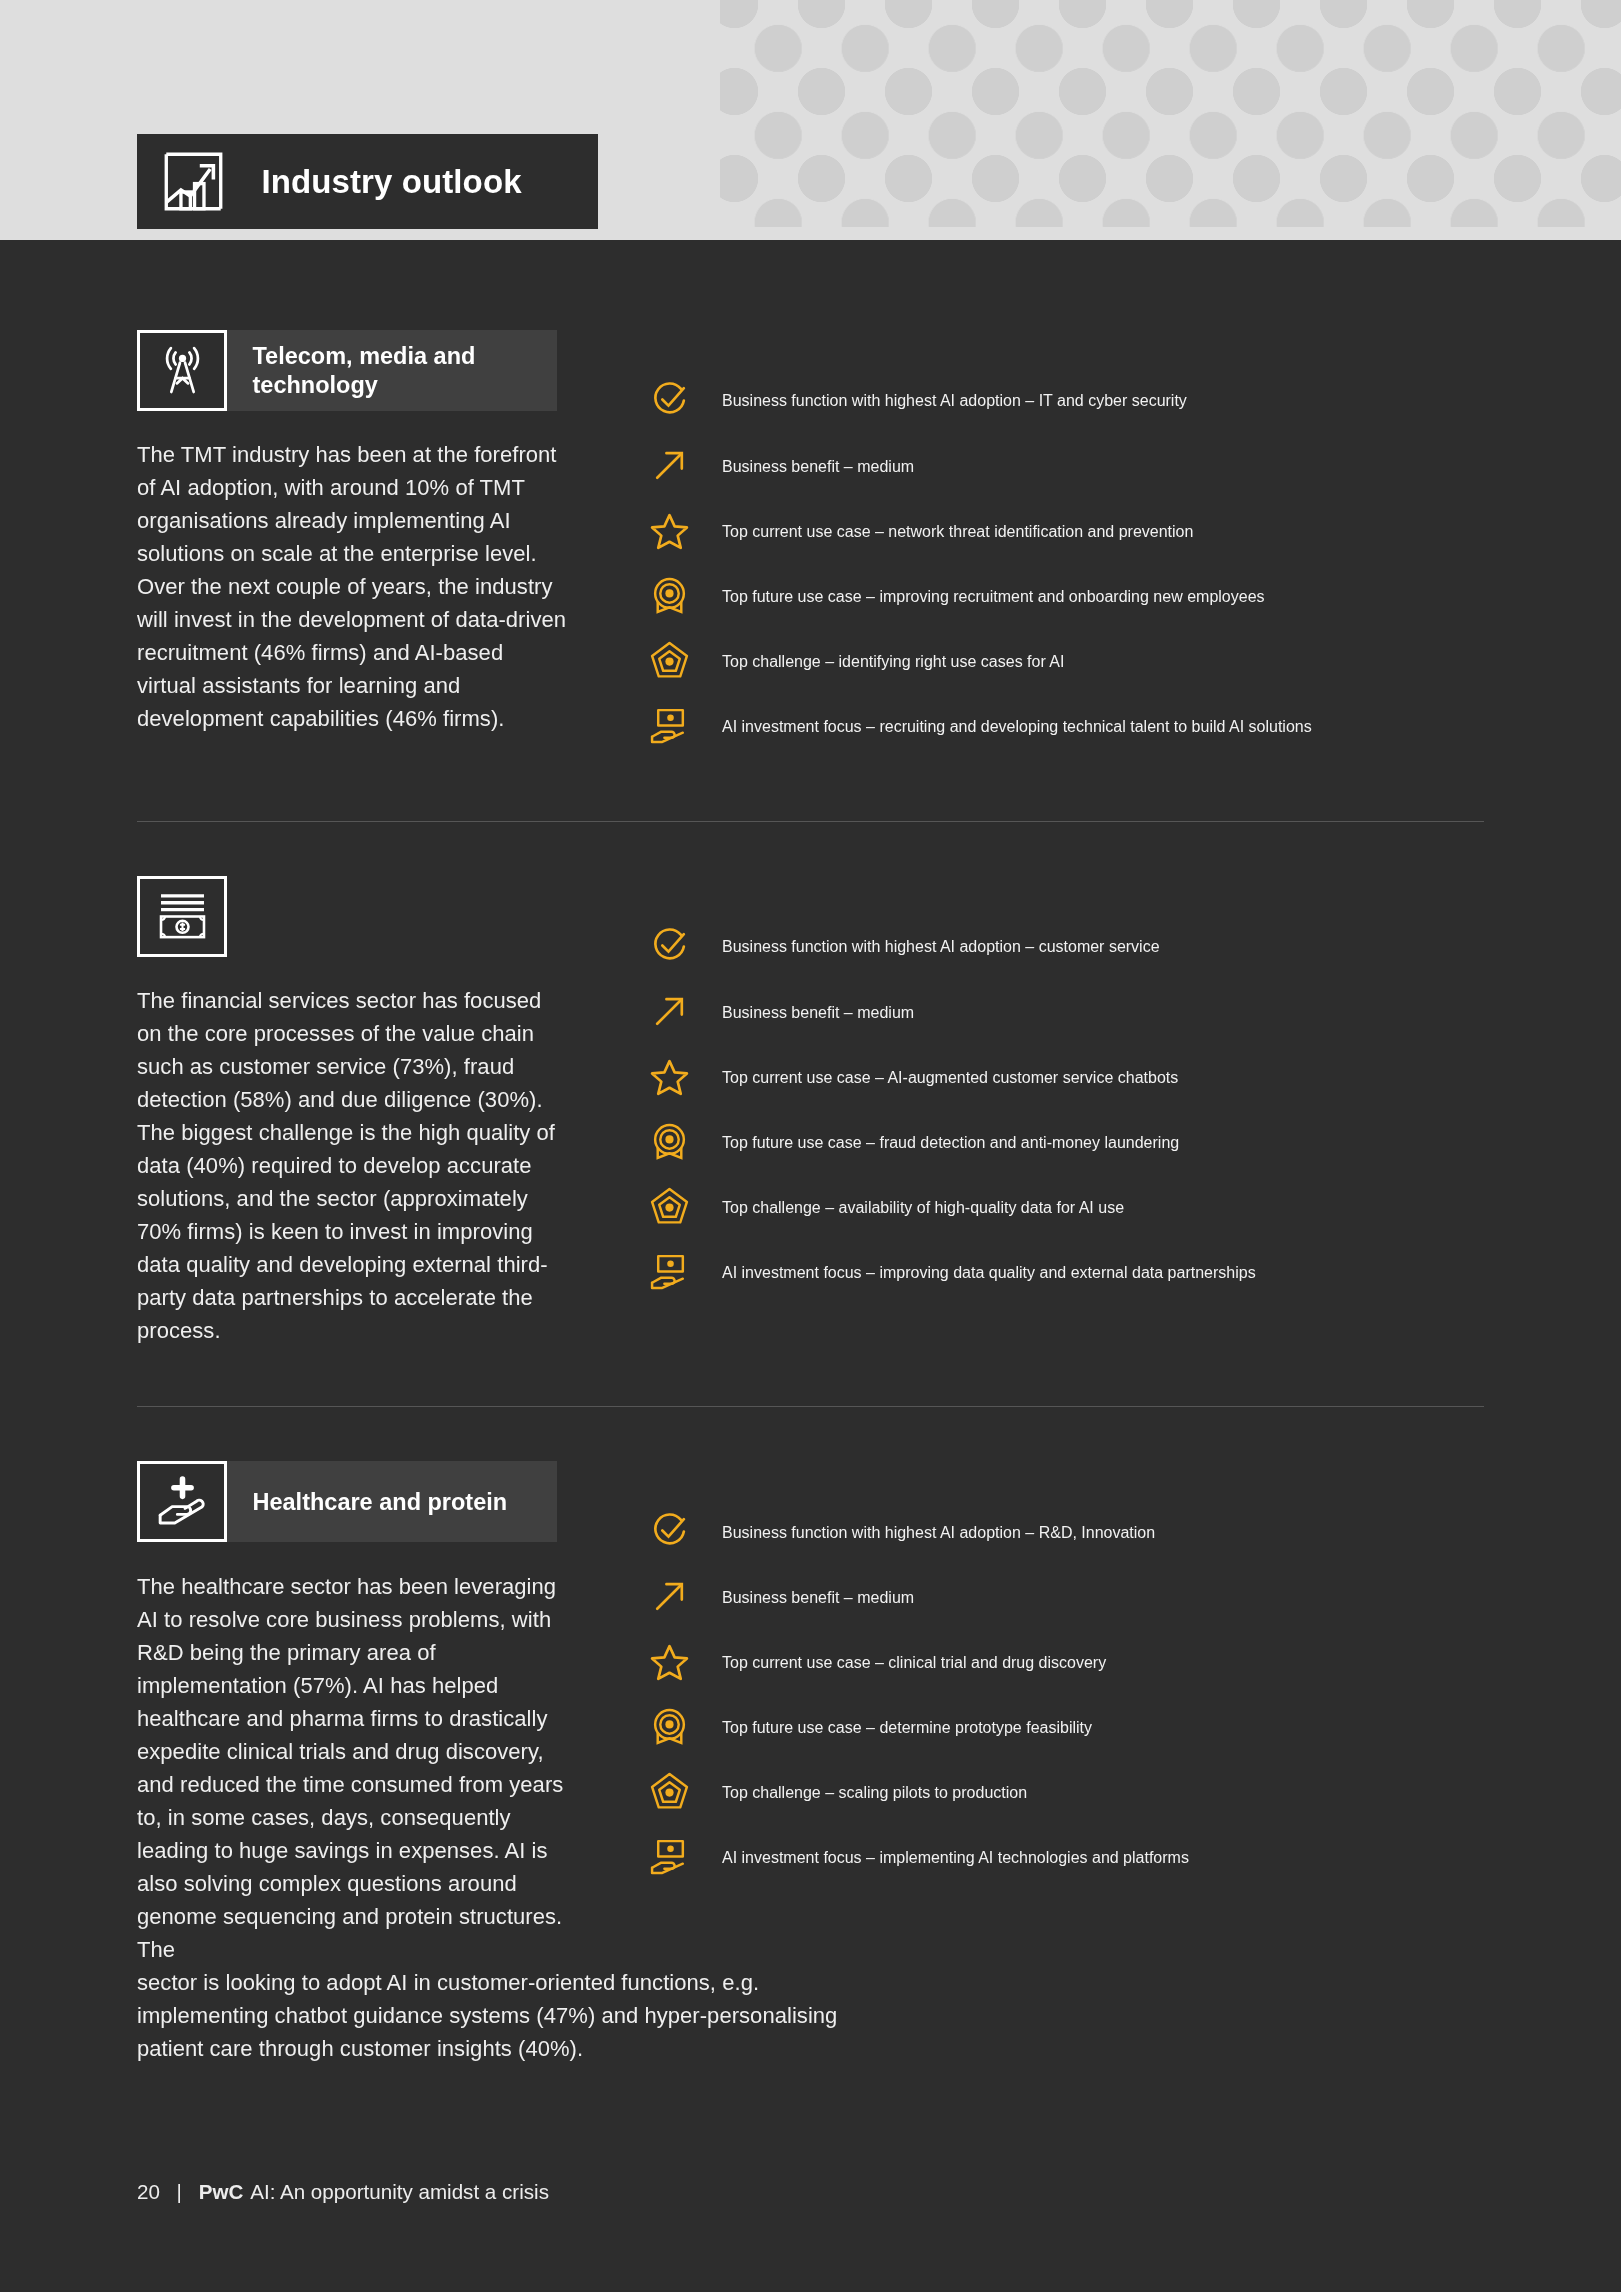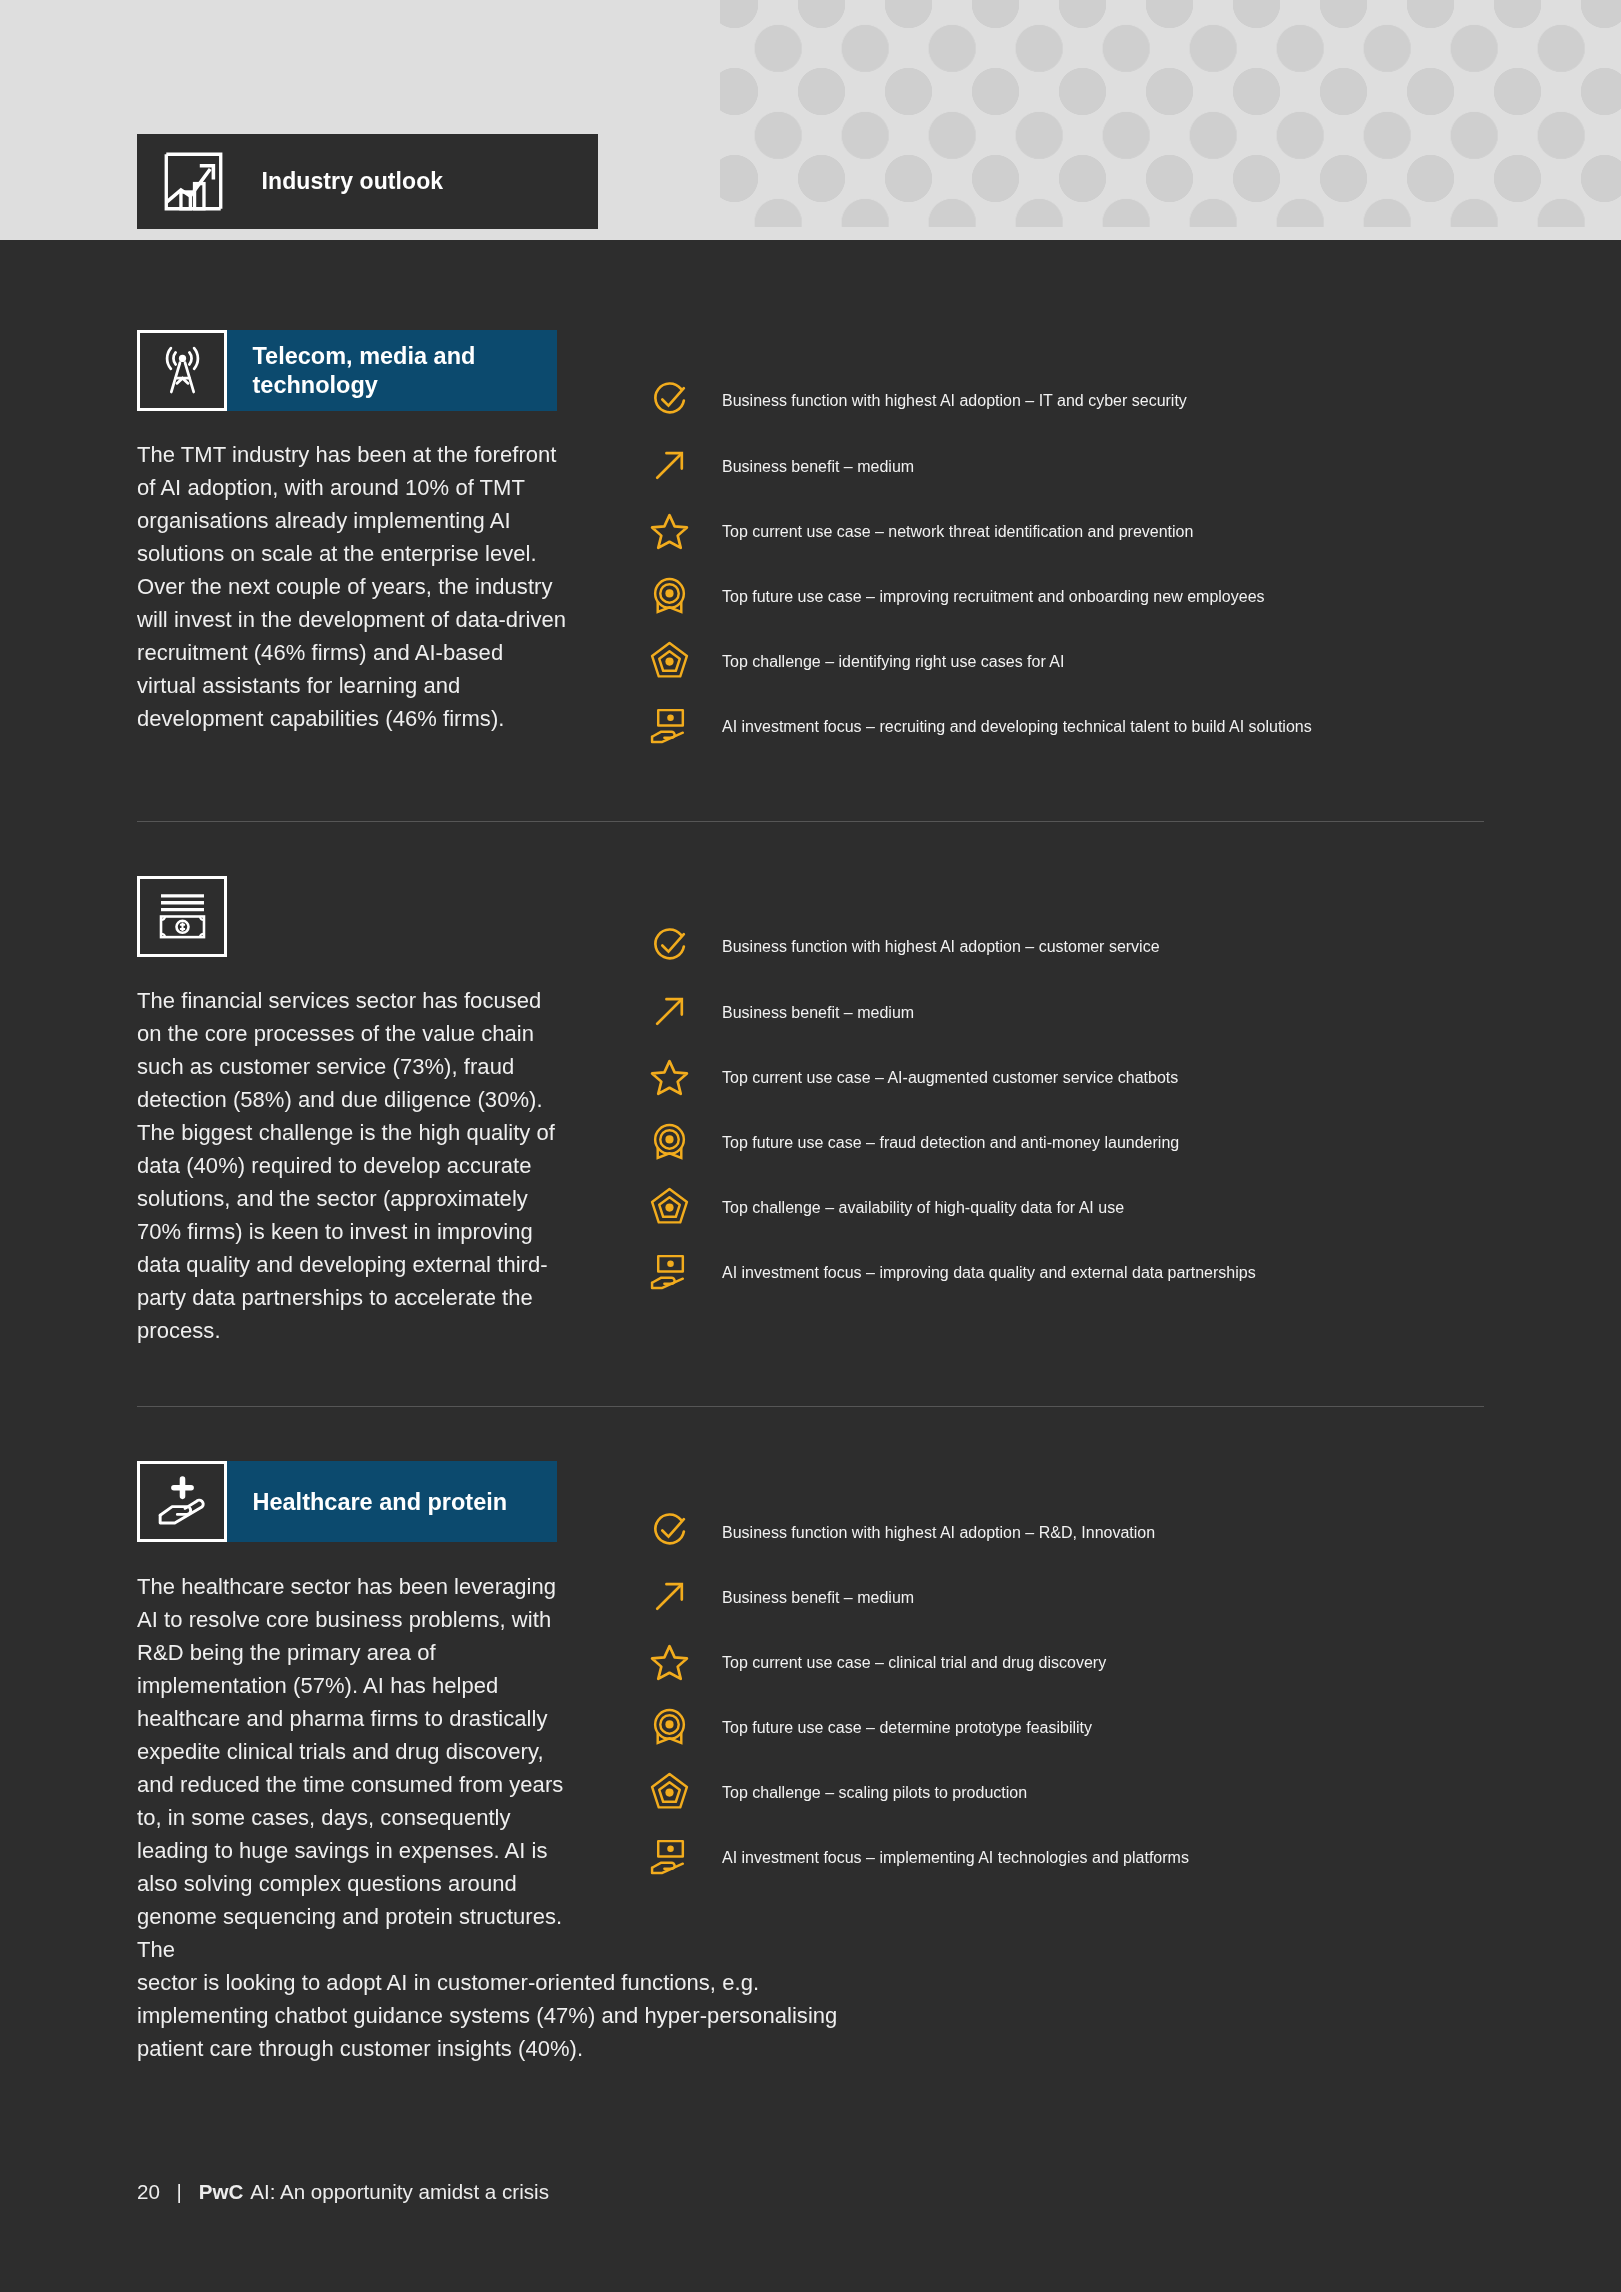--- a/index.html
+++ b/index.html
@@ -36,21 +36,21 @@
     width:461px; height:95px;
     background:#2d2d2d;
     display:flex; align-items:center;
   }
   .header-icon{
     width:67px; height:67px; margin-left:22.5px;
     flex:0 0 auto;
   }
   .header-title{
     margin-left:35px;
-    color:#ffffff; font-size:23px; font-weight:bold;
+    color:#ffffff; font-size:33px; font-weight:bold;
     letter-spacing:0.1px;
   }
 
   
   .page{
     position:absolute; top:240px; left:0; width:1621px;
   }
 
   .section{
     position:relative;
@@ -63,21 +63,21 @@
   }
   .sec-icon-box{
     width:90px; height:81px; flex:0 0 auto;
     border:3.9px solid #ffffff;
     background:#2d2d2d;
     display:flex; align-items:center; justify-content:center;
   }
   .sec-icon-box svg{ width:55px; height:55px; }
   .sec-banner{
     flex:1 1 auto; max-width:330px;
-    background:#0c4a6e;
+    background:#404040;
     display:flex; align-items:center;
     padding-left:25.5px;
   }
   .sec-banner-label{
     color:#ffffff; font-size:23.5px; font-weight:bold; line-height:1.22;
   }
 
   .sec-body{
     display:flex;
     margin-top:27.4px;

